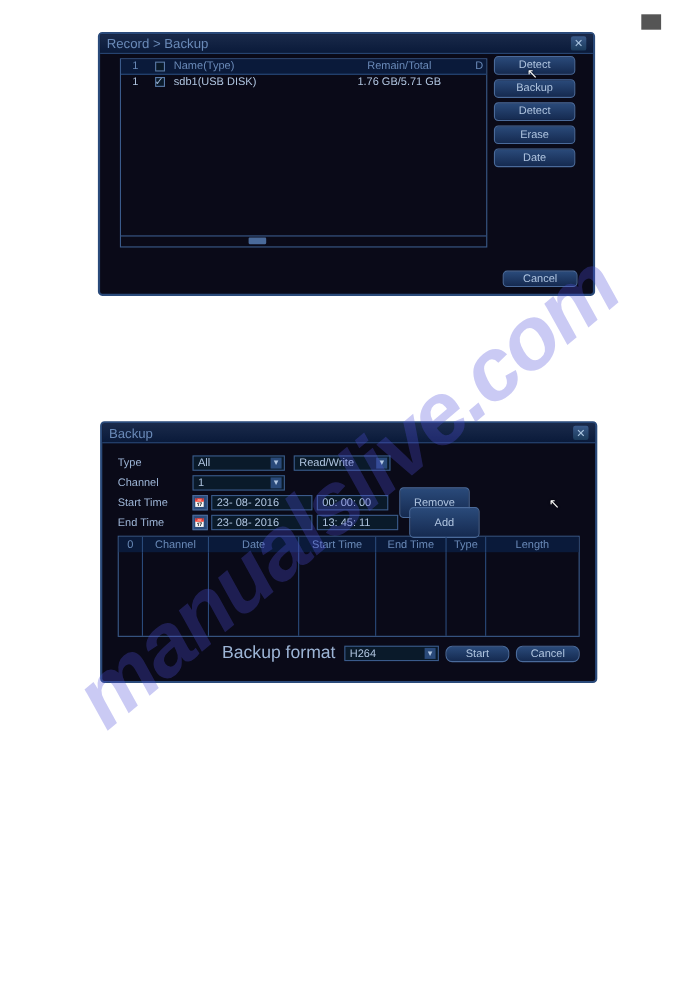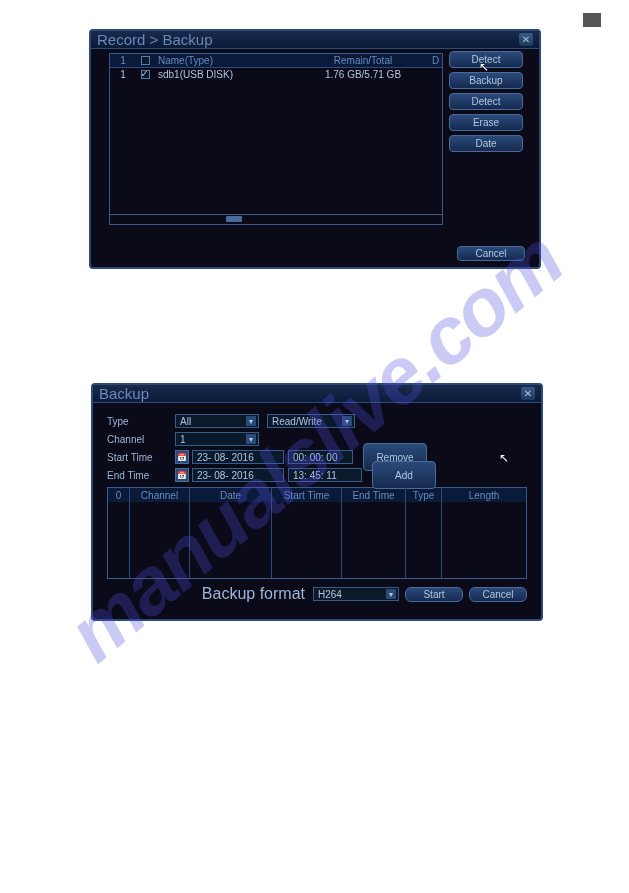--- a/index.html
+++ b/index.html
@@ -52,21 +52,21 @@
       height: 238px;
     }
     .titlebar {
       height: 18px;
       background: linear-gradient(to bottom, #1a2a4a, #0a1a3a);
       display: flex;
       align-items: center;
       padding: 0 6px;
       border-bottom: 1px solid #2a4a7a;
     }
-    .titlebar .title { flex: 1; color: #6a8ab8; font-size: 15px; }
+    .titlebar .title { flex: 1; color: #6a8ab8; font-size: 12px; }
     .close-btn {
       width: 14px;
       height: 13px;
       background: linear-gradient(to bottom, #3a5a8a, #1a3a5a);
       border-radius: 2px;
       display: flex;
       align-items: center;
       justify-content: center;
       color: #aac5e0;
       font-size: 10px;

